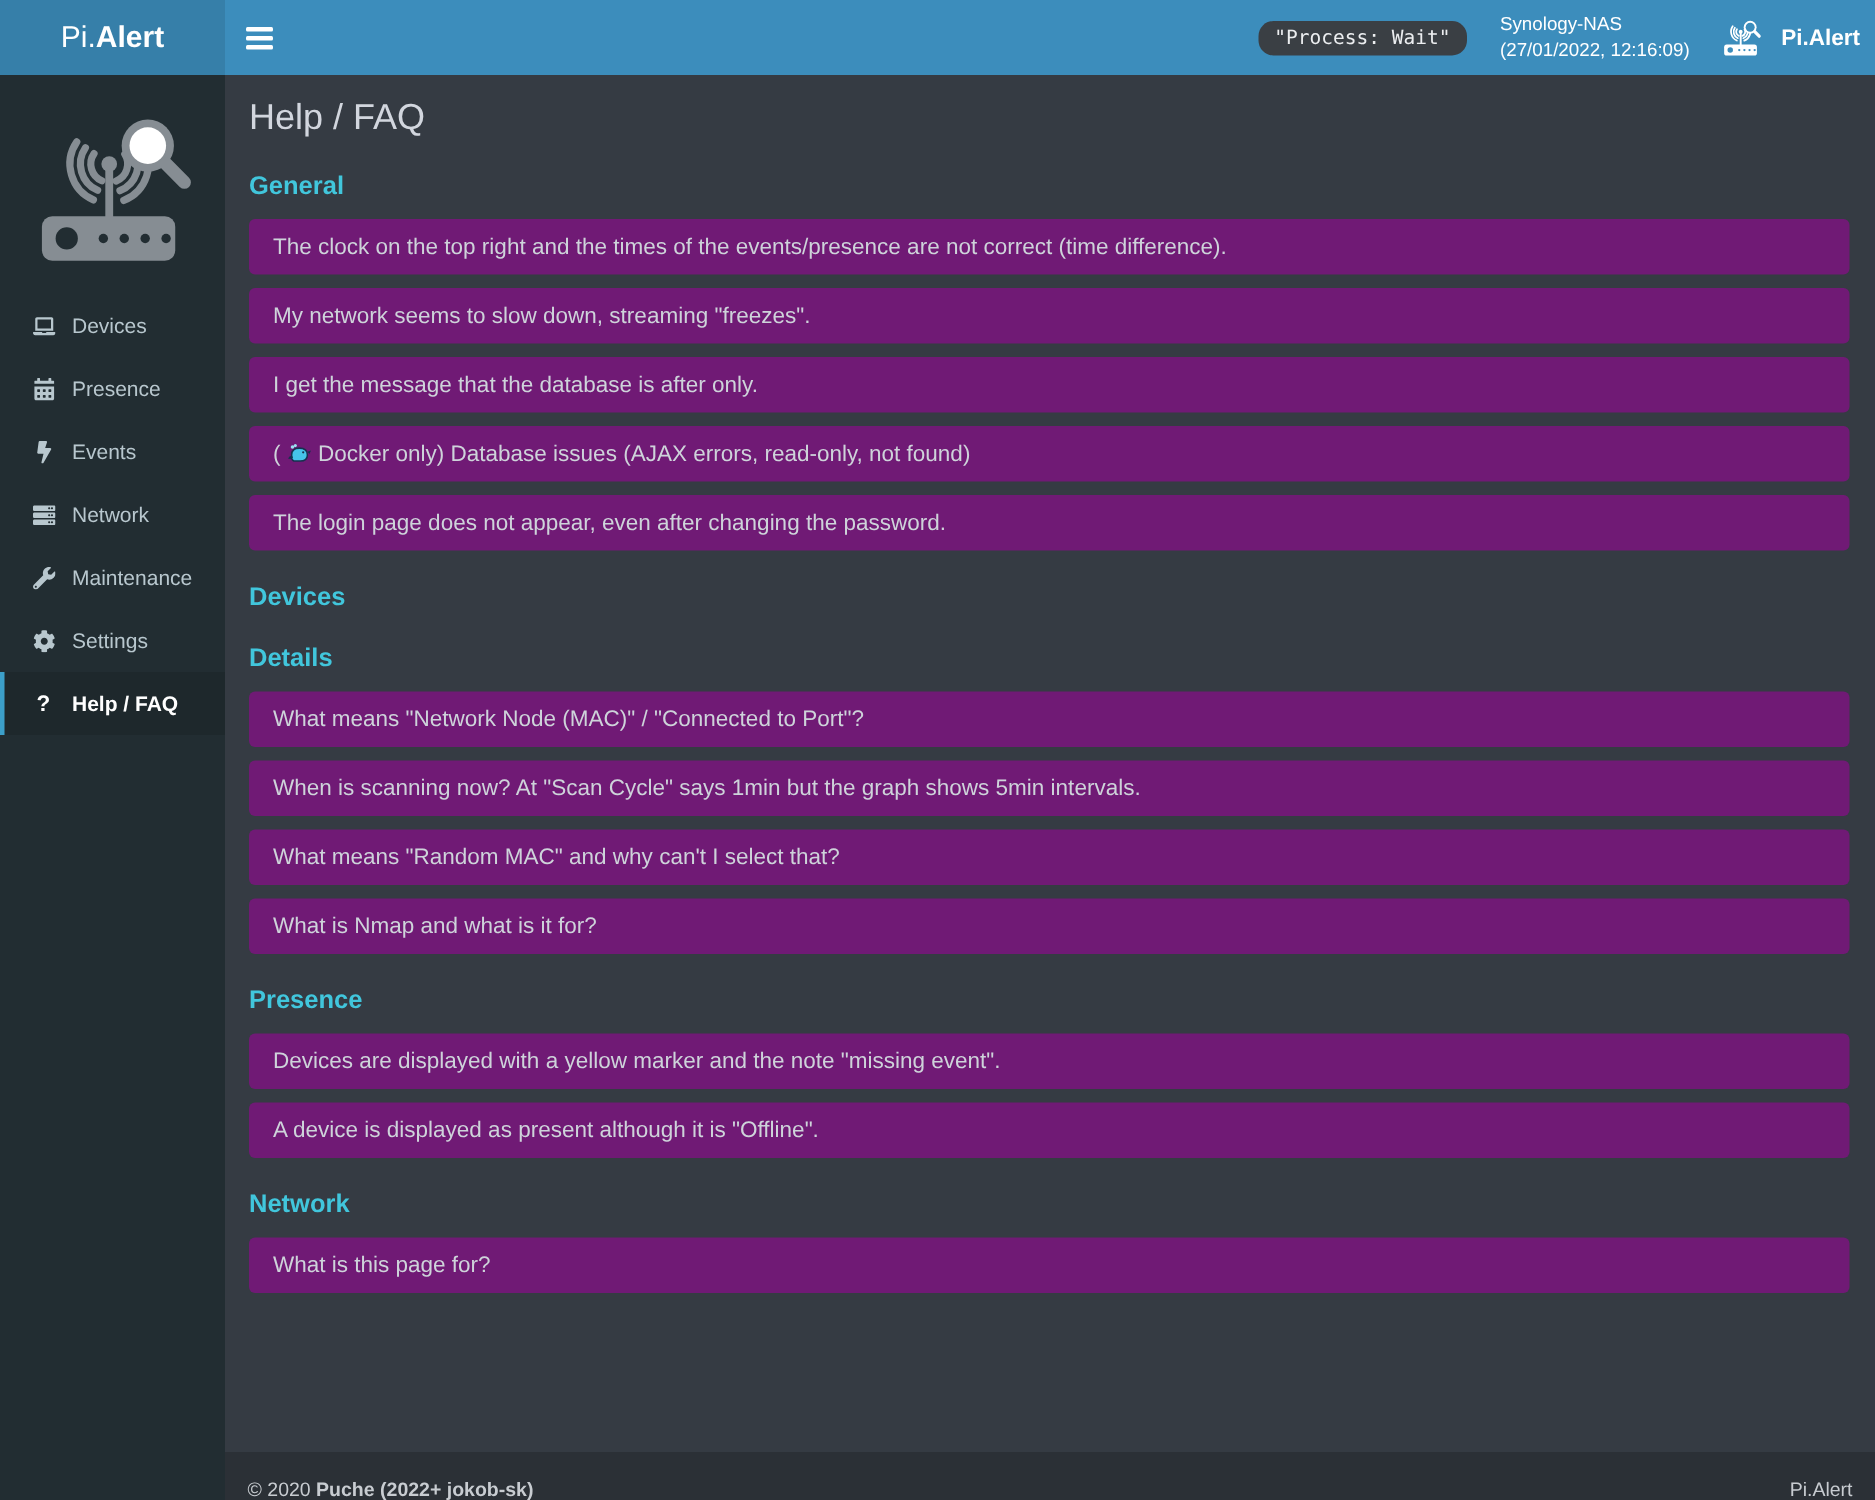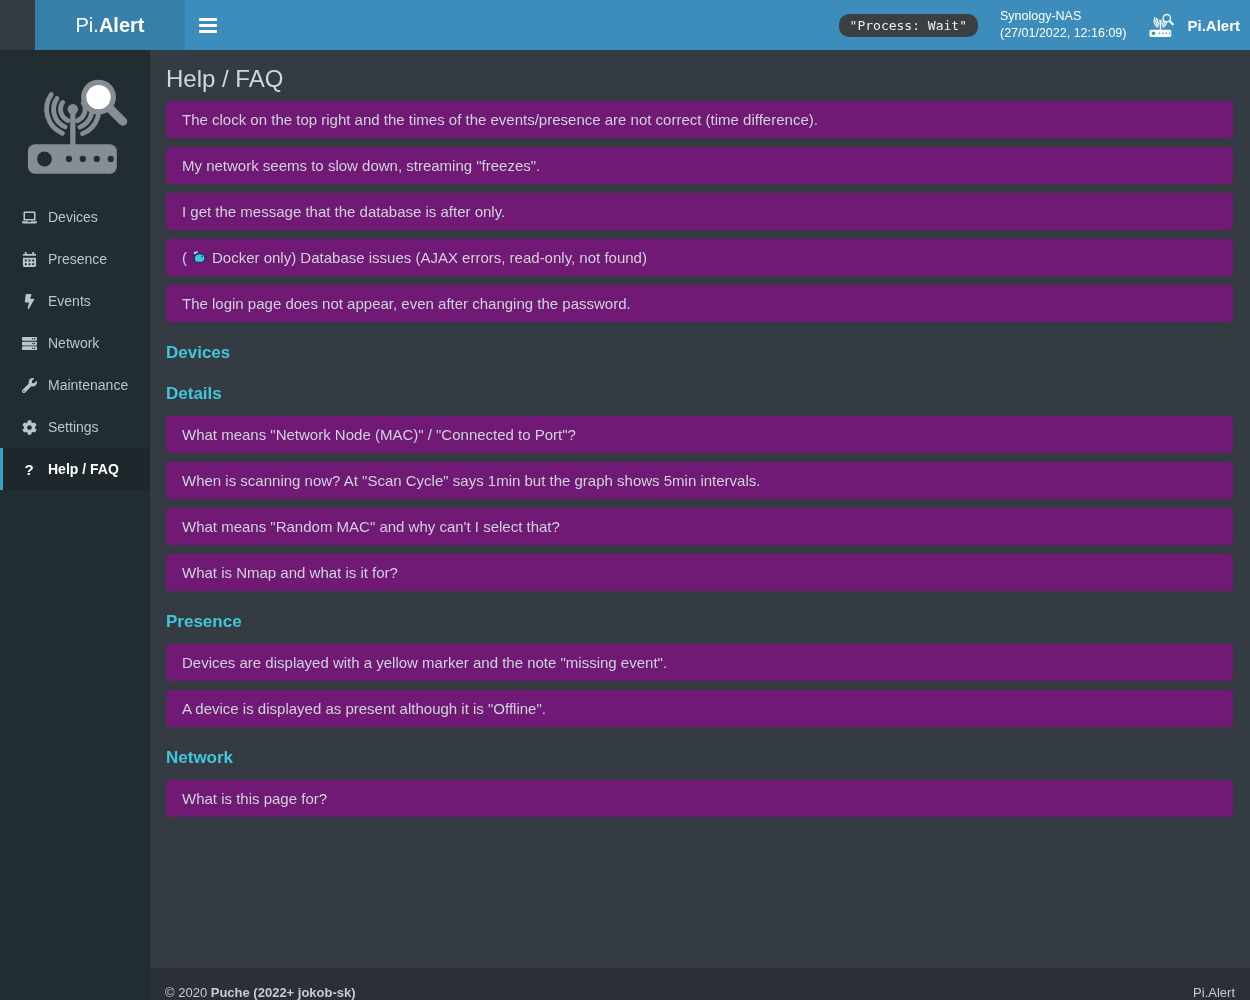--- a/index.html
+++ b/index.html
@@ -4,21 +4,21 @@
 <style>
   * { margin:0; padding:0; box-sizing:border-box; }
   html,body { width:1250px; height:1000px; overflow:hidden; }
   body {
     font-family:"Liberation Sans","DejaVu Sans",sans-serif;
     background:#353b43;
     display:flex; flex-direction:column;
   }
 
   
-  .topbar { height:50px; display:flex; flex:0 0 50px;margin-left:35px; }
+  .topbar { height:50px; display:flex; flex:0 0 50px; }
   .brand {
     width:150px; background:#367fa9; color:#fff;
     display:flex; align-items:center; justify-content:center;
     font-size:20px; cursor:pointer;
   }
   .brand b { font-weight:700; }
   .navbar { flex:1; background:#3c8dbc; display:flex; align-items:center; }
   .nav-toggle {
     width:46px; height:50px; display:flex; flex-direction:column;
     align-items:center; justify-content:center; gap:3px; cursor:pointer;
@@ -204,20 +204,21 @@
         </span>
         <span>Help / FAQ</span>
       </li>
     </ul>
   </nav>
 
   <div class="main-col">
     <main class="content">
       <h1 class="page-title">Help / FAQ</h1>
 
+      <h2 class="section-title">General</h2>
       <div class="faq-item">
           <span>The clock on the top right and the times of the events/presence are not correct (time difference).</span>
         </div>
       <div class="faq-item">
           <span>My network seems to slow down, streaming "freezes".</span>
         </div>
       <div class="faq-item">
           <span>I get the message that the database is after only.</span>
         </div>
       <div class="faq-item">

